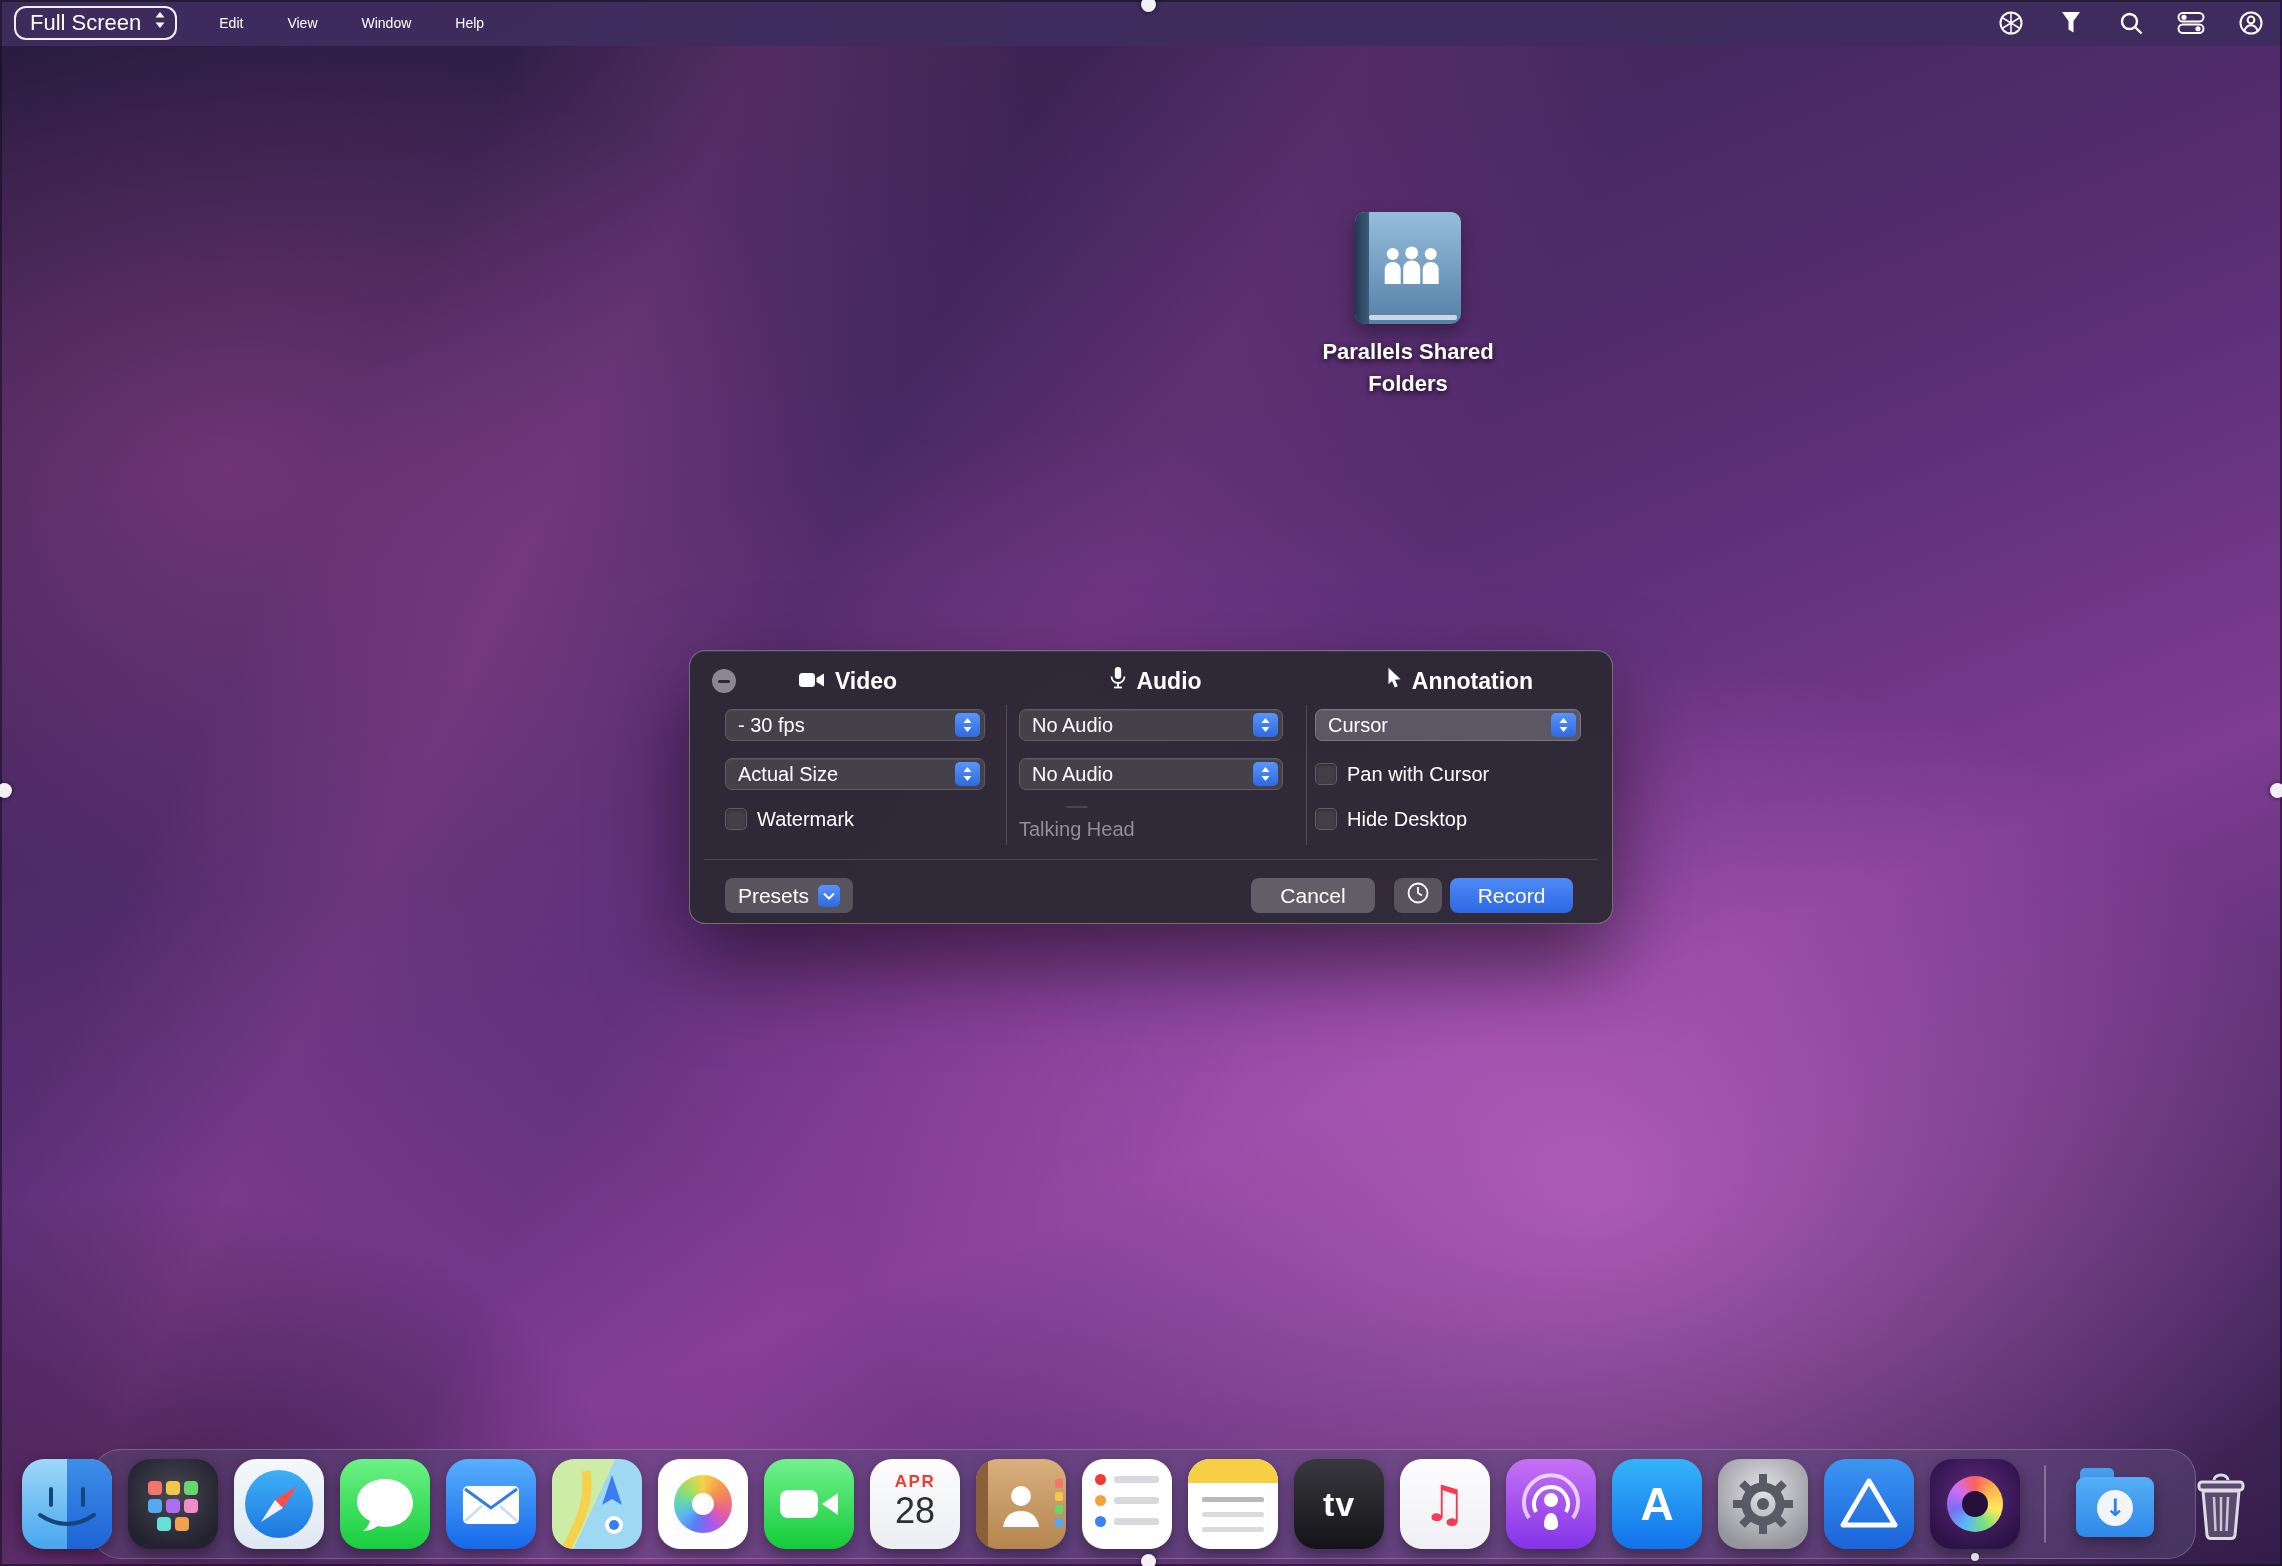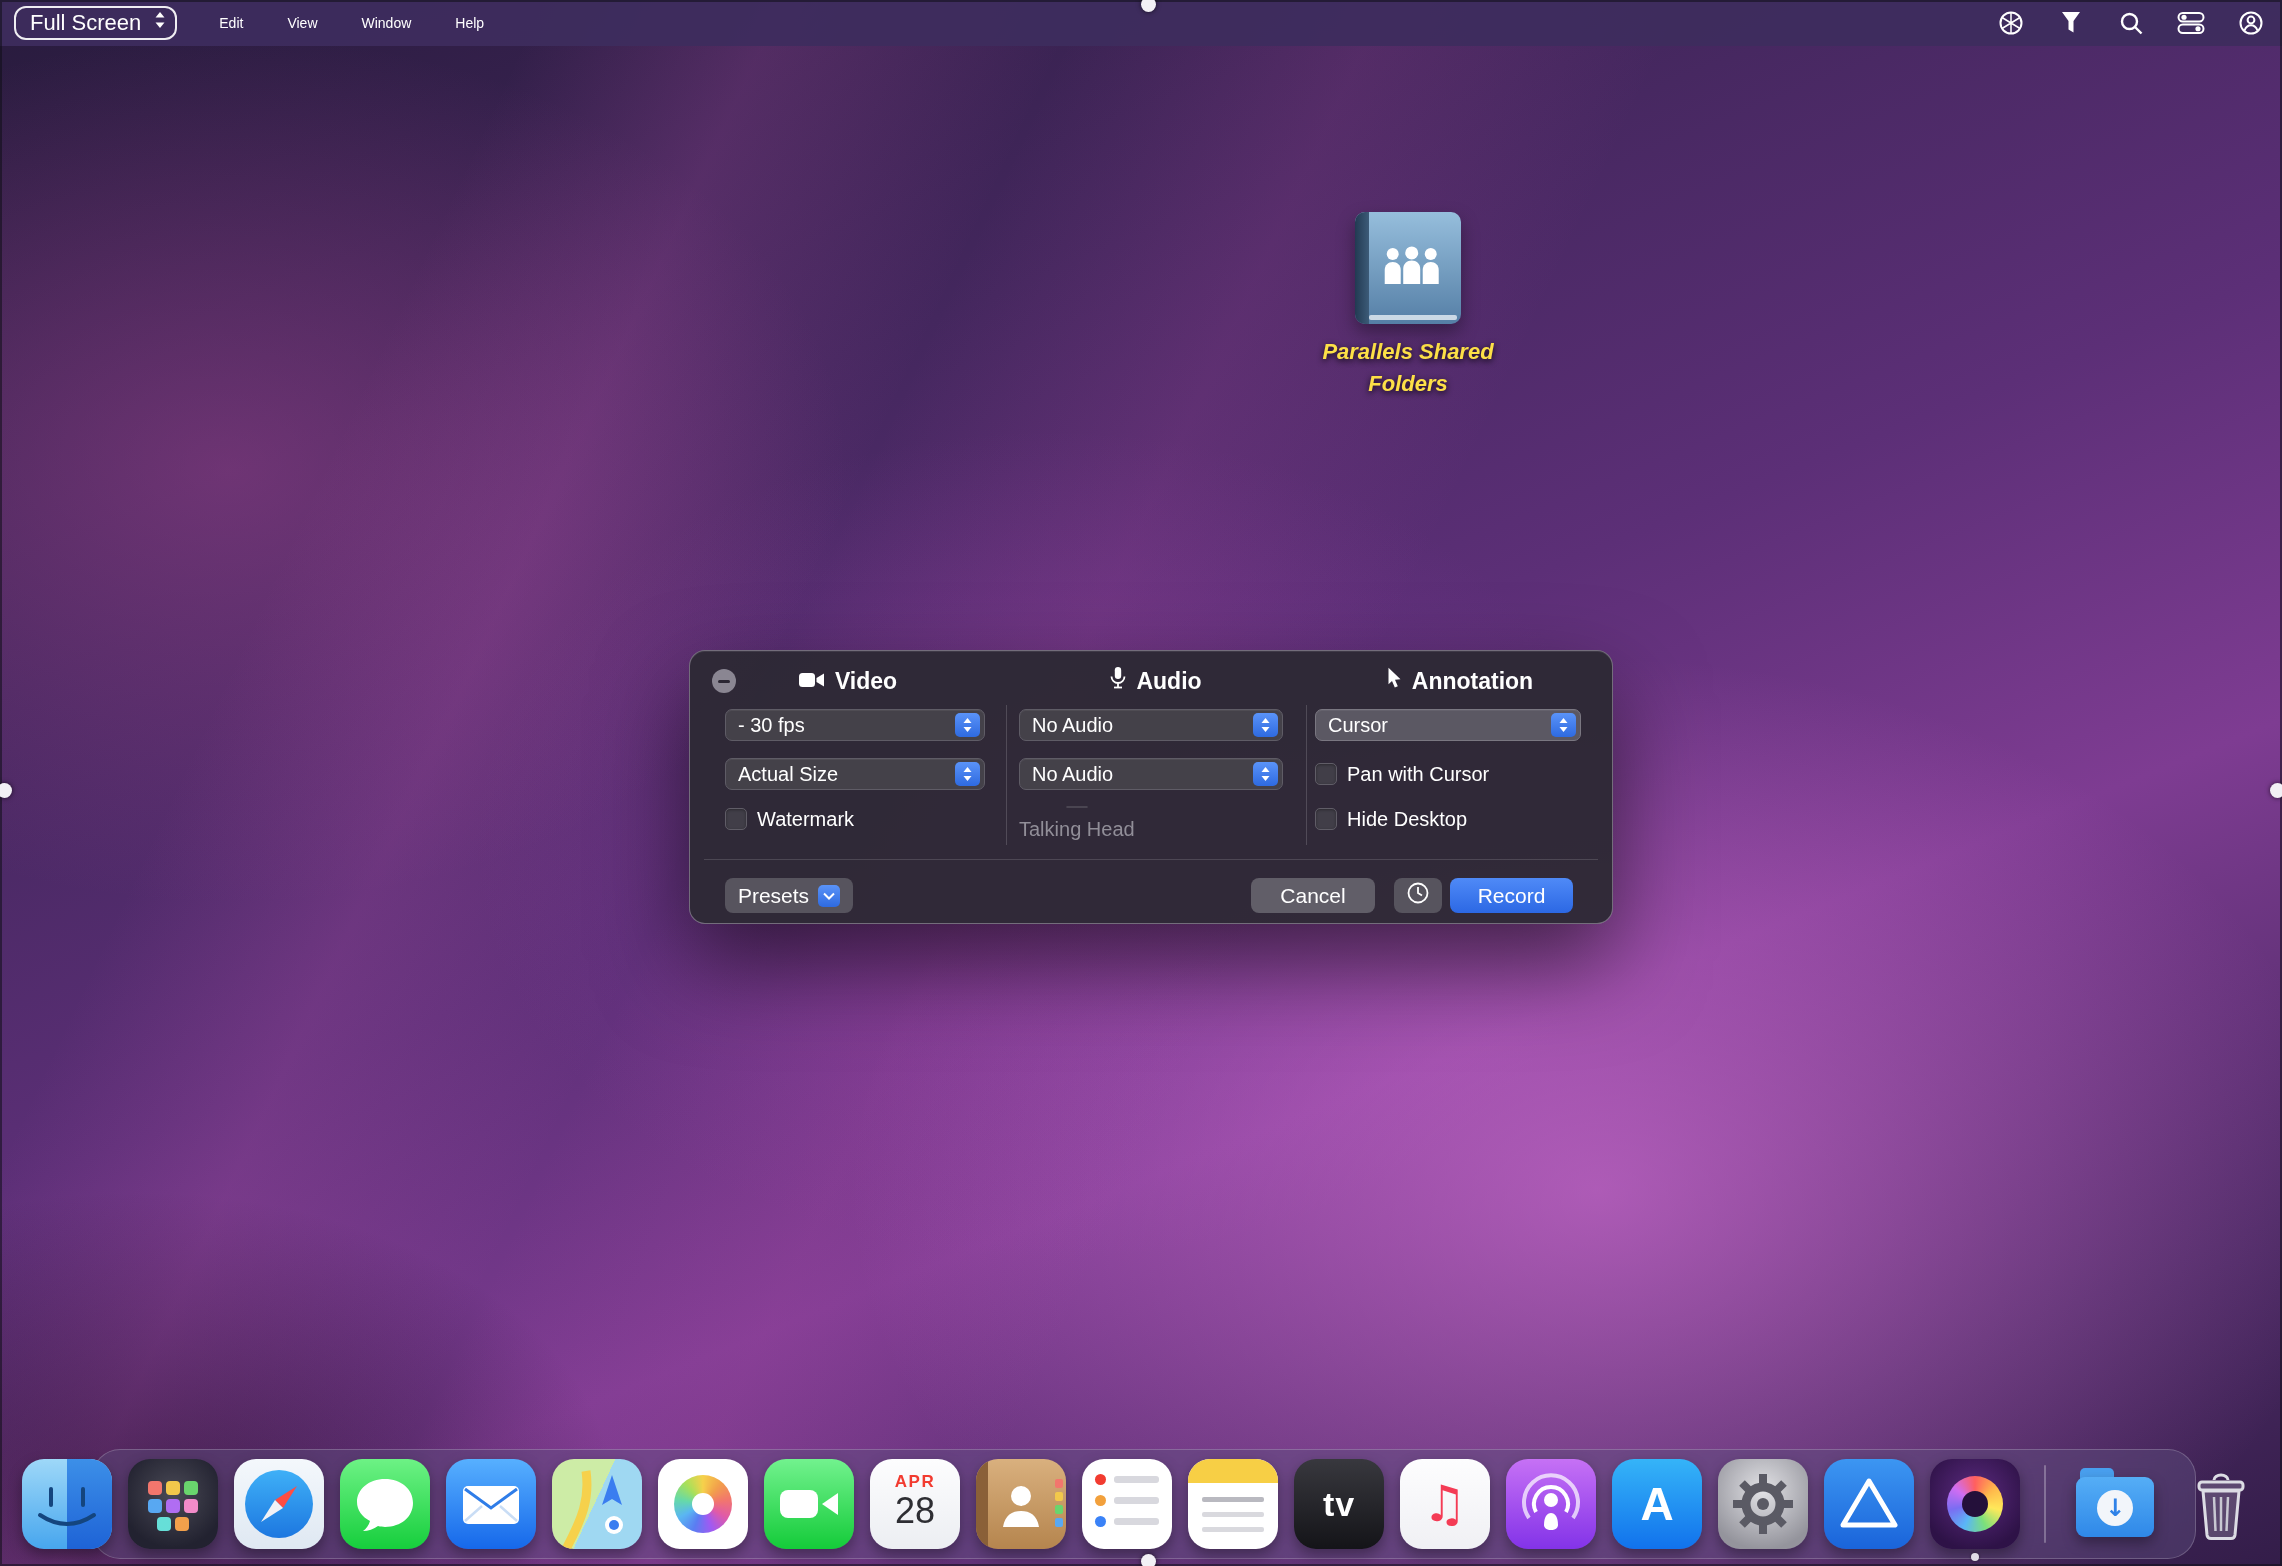--- a/index.html
+++ b/index.html
@@ -31,22 +31,22 @@
 
   
   .desktop-icon { position:absolute; left:1288px; top:212px; width:240px; text-align:center; z-index:5; }
   .book { width:106px; height:112px; margin:0 auto; position:relative; border-radius:10px;
     background:linear-gradient(180deg,#96bedc,#557fa6); box-shadow:0 8px 18px rgba(0,0,0,0.35); }
   .book::before { content:''; position:absolute; left:0; top:0; bottom:0; width:14px;
     border-radius:10px 0 0 10px; background:linear-gradient(90deg,#223a52,#3c5b78); }
   .book::after { content:''; position:absolute; left:14px; right:4px; bottom:4px; height:5px;
     border-radius:2px; background:rgba(240,245,250,0.75); }
   .book svg { position:absolute; left:50%; top:50%; transform:translate(-44%,-55%); }
-  .desktop-icon-label { margin-top:12px; font-size:22px; font-weight:700; color:#fde047; line-height:1.45;
-    text-shadow:0 2px 6px rgba(0,0,0,0.85);font-style:italic; }
+  .desktop-icon-label { margin-top:12px; font-size:22px; font-weight:700; color:#ffffff; line-height:1.45;
+    text-shadow:0 2px 6px rgba(0,0,0,0.85); }
 
   
   .dialog { position:absolute; left:689px; top:650px; width:924px; height:274px; z-index:40; color:#fff;
     background:rgba(45,41,52,0.96); border:1px solid rgba(132,127,140,0.8); border-radius:16px;
     box-shadow:0 40px 90px rgba(0,0,0,0.55), inset 0 1px 0 rgba(255,255,255,0.08); }
   .min-btn { position:absolute; left:22px; top:18px; width:24px; height:24px; border-radius:50%;
     background:#8a8692; display:flex; align-items:center; justify-content:center; cursor:default; }
   .min-btn .bar { width:12px; height:3px; border-radius:2px; background:#2b2733; }
   .sec-title { position:absolute; top:15px; height:30px; display:flex; align-items:center; justify-content:center;
     gap:10px; font-size:23px; font-weight:700; }

